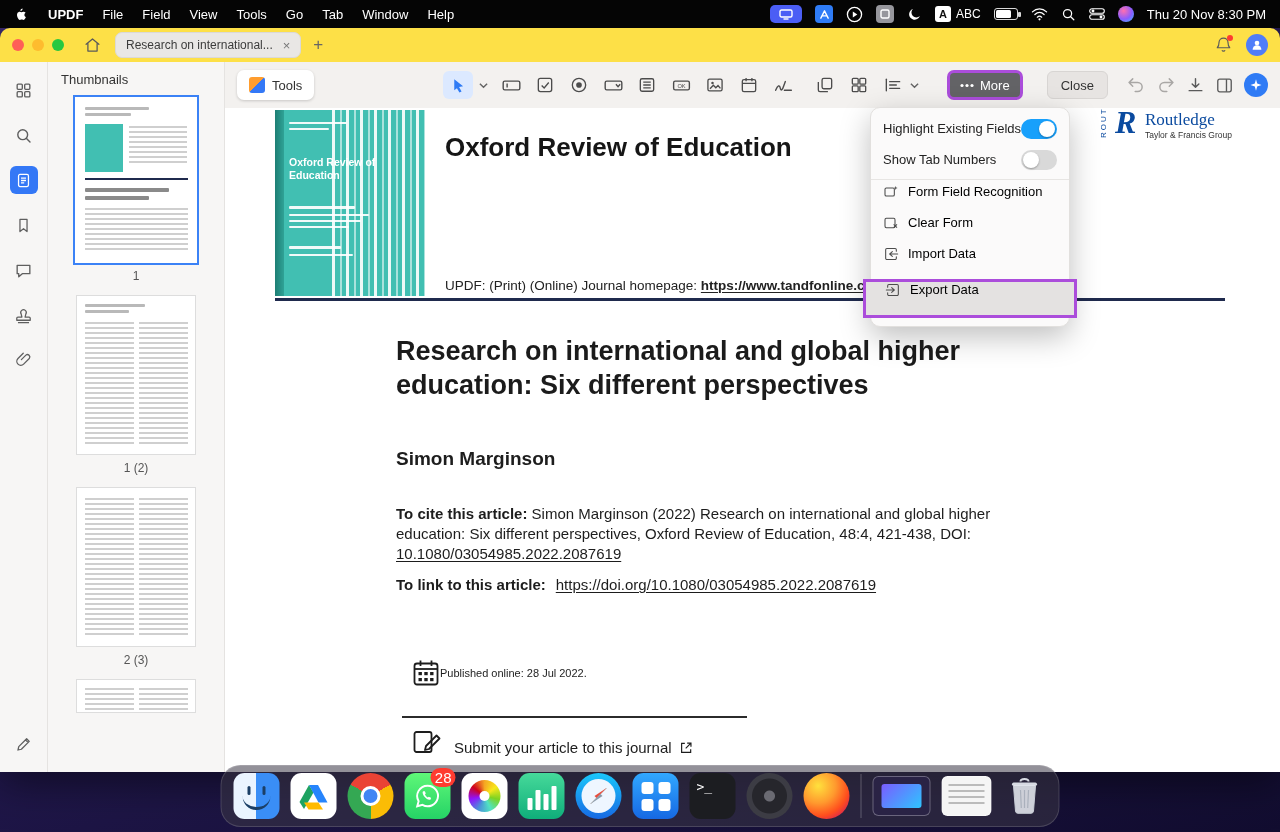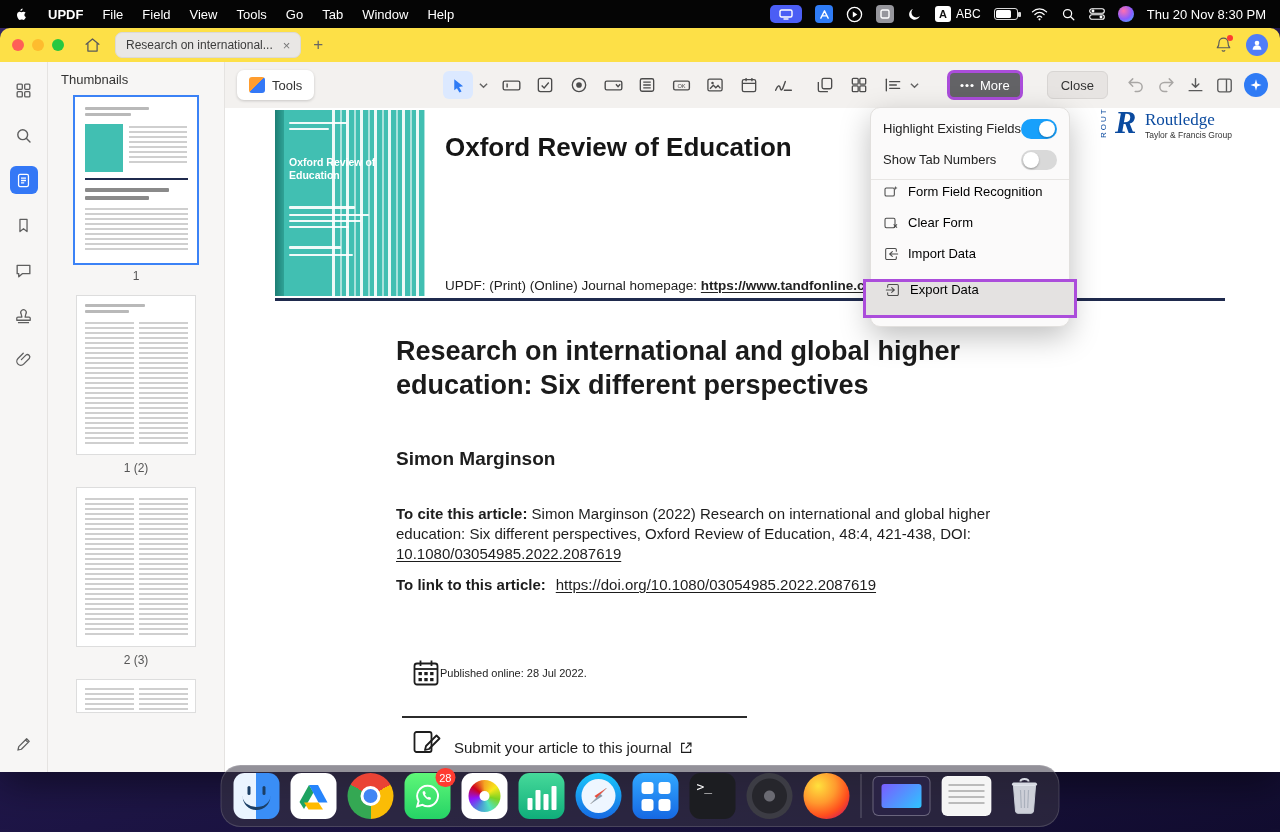--- a/index.html
+++ b/index.html
@@ -125,21 +125,21 @@
   .export-wrap { margin:2px -8px 0; border:3px solid #ab4ddb; background:#e4e2e1; }
   .export-wrap .mm-act { padding:0 19px; height:33px; }
 
   
   .dock { position:absolute; left:50%; bottom:5px; transform:translateX(-50%); height:62px; z-index:90;
           background:rgba(58,54,70,.55); border:1px solid rgba(255,255,255,.15); border-radius:20px;
           display:flex; align-items:center; gap:11px; padding:0 12px; }
   .dicon { width:46px; height:46px; border-radius:11px; position:relative; flex:none; }
   .dock-div { width:1px; height:44px; background:rgba(255,255,255,.25); }
   .badge { position:absolute; top:-5px; right:-5px; min-width:19px; height:19px; border-radius:10px; background:#ff3b30;
-           color:#fff; font-size:11px; display:flex; align-items:center; justify-content:center; padding:0 4px; }
+           color:#fff; font-size:15px; display:flex; align-items:center; justify-content:center; padding:0 4px; }
   .d-finder { background:linear-gradient(90deg,#eaf4ff 0 49%,#3a8ef6 49% 100%); overflow:hidden; }
   .d-finder .smile { position:absolute; left:9px; right:9px; bottom:9px; height:14px; border-bottom:3px solid #1b3f66; border-radius:0 0 14px 14px; }
   .d-finder .eye { position:absolute; top:13px; width:3px; height:9px; background:#1b3f66; border-radius:2px; }
   .d-drive { background:#fff; display:flex; align-items:center; justify-content:center; }
   .d-chrome { border-radius:50%; background:conic-gradient(from -60deg,#ea4335 0 120deg,#fbbc05 0 240deg,#34a853 0 360deg); position:relative; }
   .d-chrome .hub { position:absolute; left:50%; top:50%; transform:translate(-50%,-50%); width:20px; height:20px;
                    border-radius:50%; background:#4285f4; border:3px solid #fff; }
   .d-wa { background:linear-gradient(180deg,#5ff778,#25d366); display:flex; align-items:center; justify-content:center;
           color:#fff; font-size:24px; }
   .d-photos { background:#fff; display:flex; align-items:center; justify-content:center; }

